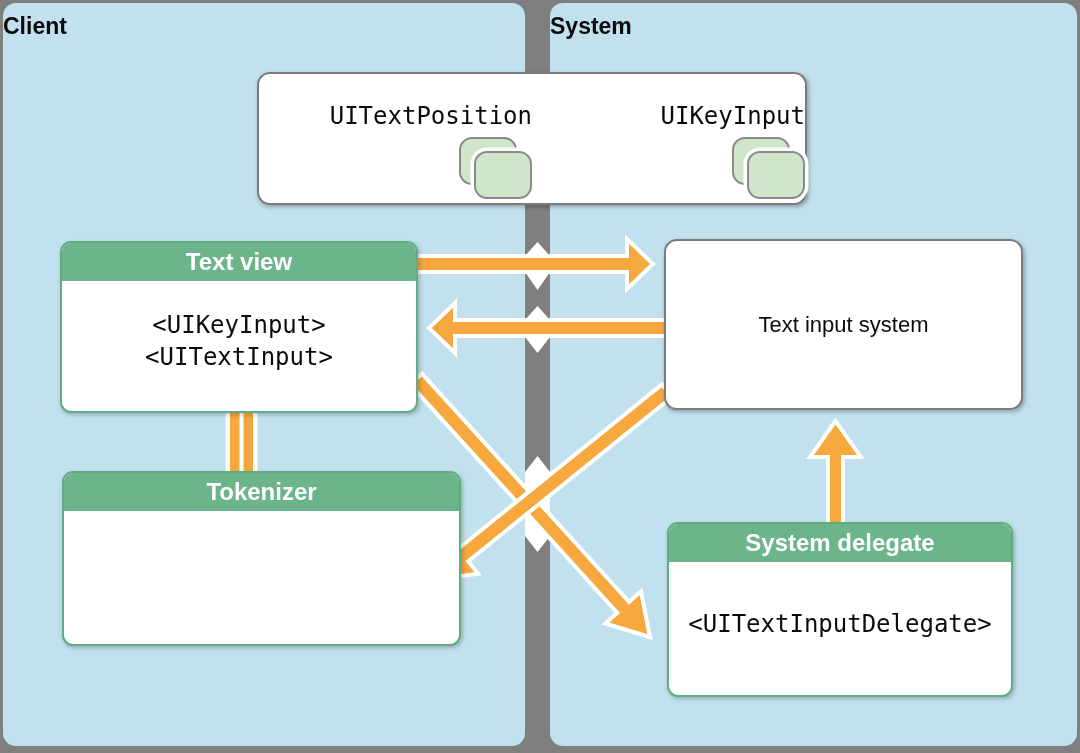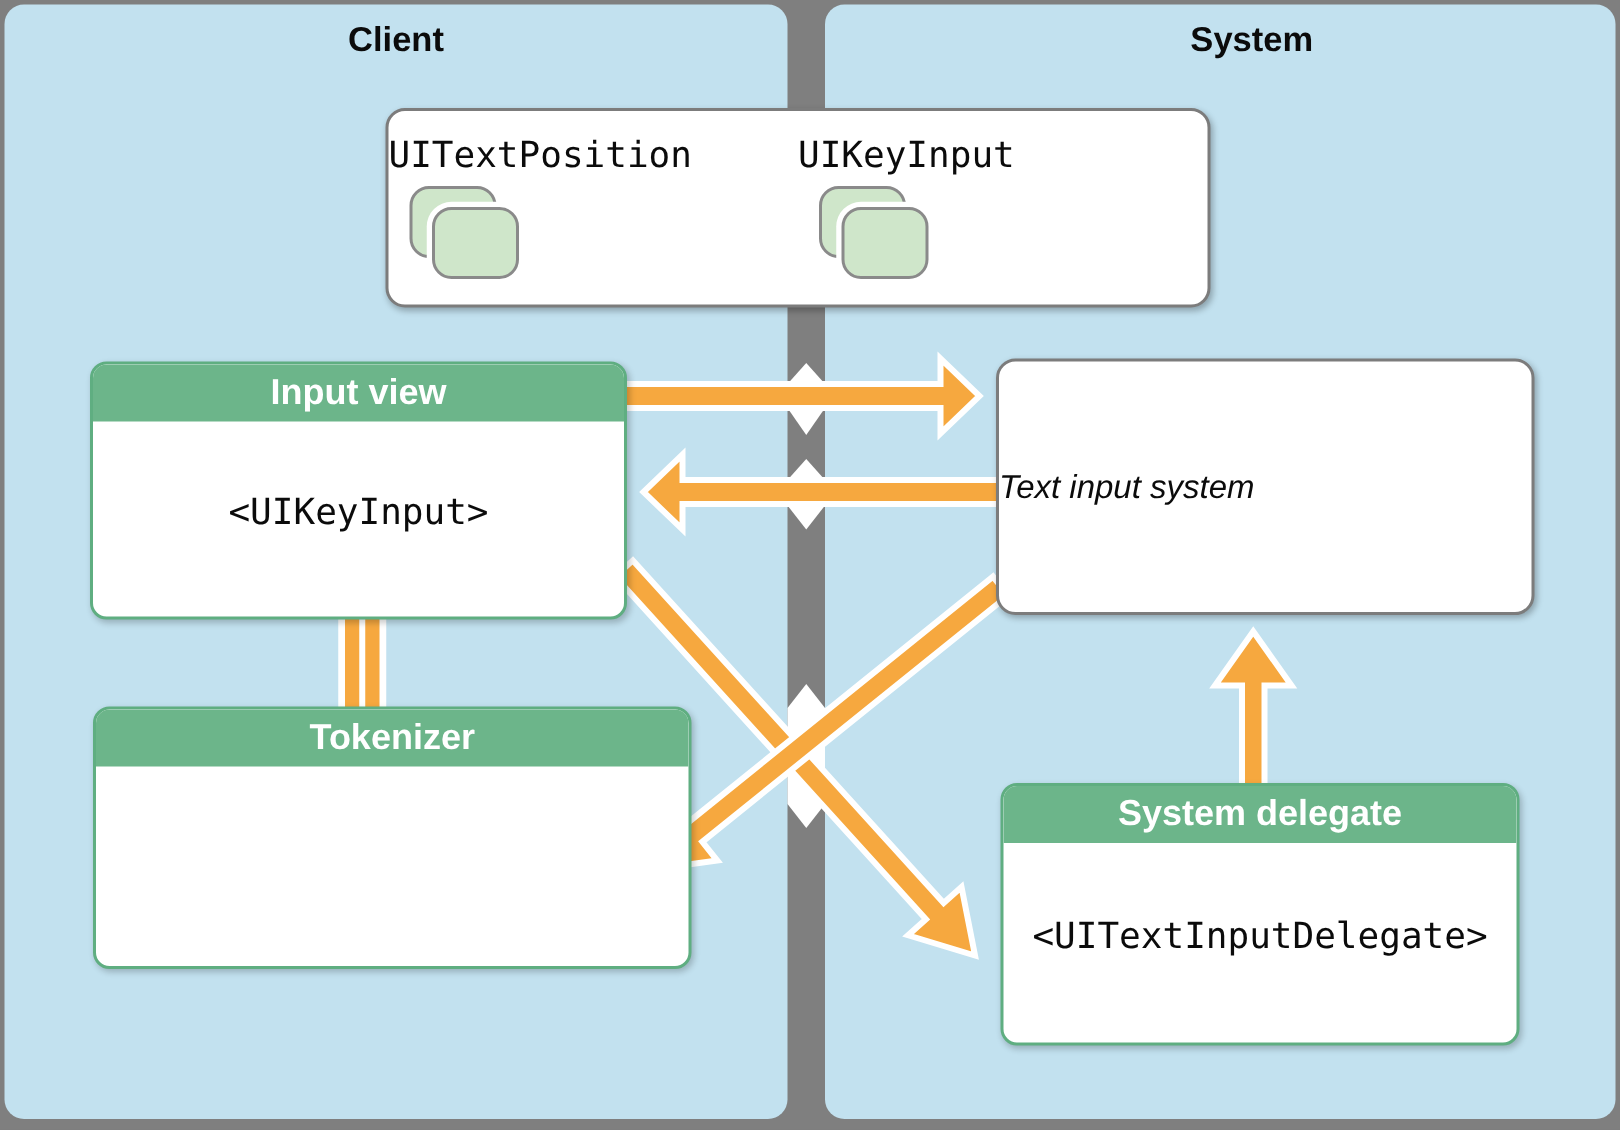--- a/index.html
+++ b/index.html
@@ -4,35 +4,35 @@
 <style>
   html,body{margin:0;padding:0;}
   body{
     width:1080px;height:753px;position:relative;overflow:hidden;
     background:#7f7f7f;
     font-family:"Liberation Sans",sans-serif;
     color:#111;
   }
   svg.bg{position:absolute;left:0;top:0;}
   .panel-label{
-    position:absolute;top:13px;text-align:center;
+    position:absolute;top:13px;text-align:left;
     font-size:23px;font-weight:bold;color:#0b0b0b;
   }
   .panel-label.client{left:3px;width:522px;}
   .panel-label.system{left:550px;width:569px;}
 
   .box{position:absolute;box-sizing:border-box;}
 
   .top-box{
     left:257px;top:72px;width:550px;height:133px;
     background:#fff;border:2px solid #7c7c7c;border-radius:13px;
     box-shadow:1.5px 2px 4px rgba(0,0,0,.28);
     display:flex;
   }
-  .chip{flex:1;display:flex;flex-direction:column;align-items:flex-start;padding-top:14px;}
+  .chip{flex:1;display:flex;flex-direction:column;align-items:flex-end;padding-top:27px;}
   .chip .chip-label{
     font-family:"DejaVu Sans Mono","Liberation Mono",monospace;
     font-size:24px;line-height:30px;color:#0b0b0b;white-space:pre;
   }
   .stack{position:relative;width:73px;height:64px;margin-top:6px;margin-left:14px;}
   .card{
     position:absolute;width:54px;height:44px;
     background:#cfe6ca;border:2px solid #8a8a8a;border-radius:13px;
   }
   .card.back{left:0;top:0;}
@@ -54,22 +54,22 @@
     padding-bottom:10px;
   }
   .text-view{left:60px;top:241px;width:358px;height:172px;}
   .tokenizer{left:62px;top:471px;width:399px;height:175px;}
   .input-delegate{left:667px;top:522px;width:346px;height:175px;}
 
   .plain-box{
     left:664px;top:239px;width:359px;height:171px;
     background:#fff;border:2px solid #7c7c7c;border-radius:13px;
     box-shadow:1.5px 2px 4px rgba(0,0,0,.28);
-    display:flex;align-items:center;
-    font-size:22px;color:#0b0b0b;font-style:italic;
+    display:flex;align-items:center;justify-content:center;
+    font-size:22px;color:#0b0b0b;
   }
 </style>
 </head>
 <body>
 
 <svg class="bg" width="1080" height="753" viewBox="0 0 1080 753">
 
   <rect x="3" y="3" width="522" height="743" rx="13" fill="#c2e1ef"></rect>
   <rect x="550" y="3" width="527" height="743" rx="13" fill="#c2e1ef"></rect>
 
@@ -108,23 +108,24 @@
   <div class="chip">
     <div class="chip-label">UIKeyInput</div>
     <div class="stack">
       <div class="card back"></div>
       <div class="card front"></div>
     </div>
   </div>
 </div>
 
 <div class="box green-box text-view">
-  <div class="hdr">Input view</div>
+  <div class="hdr">Text view</div>
   <div class="bdy">
     <span>&lt;UIKeyInput&gt;</span>
+    <span>&lt;UITextInput&gt;</span>
   </div>
 </div>
 
 <div class="box plain-box">
   <span>Text input system</span>
 </div>
 
 <div class="box green-box tokenizer">
   <div class="hdr">Tokenizer</div>
 </div>

